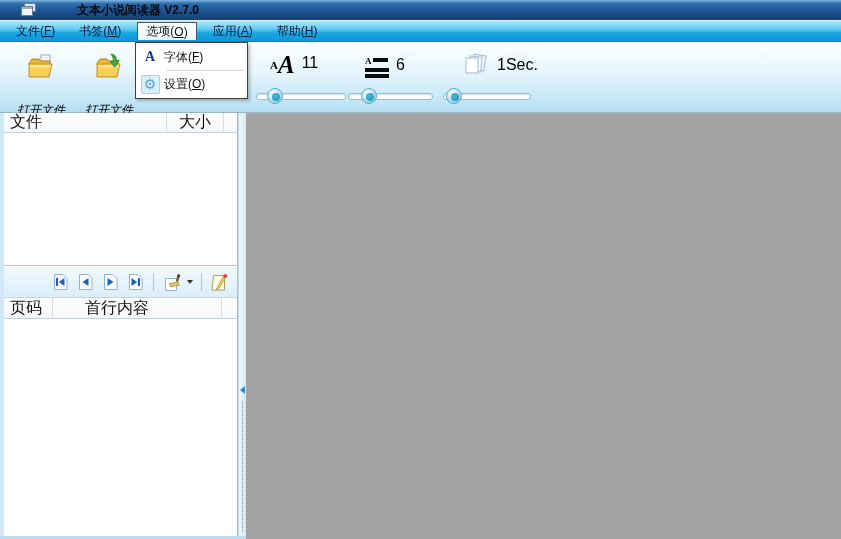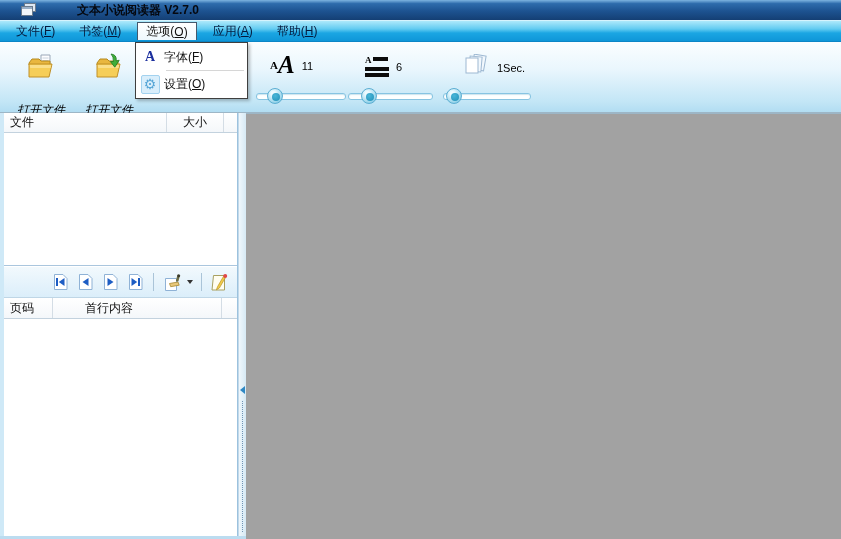--- a/index.html
+++ b/index.html
@@ -25,21 +25,21 @@
 
   
   .toolbar { position:absolute; left:0; top:42px; width:841px; height:72px;
     background:linear-gradient(180deg,#fbfeff 0%,#e9f6fd 40%,#c3e6f6 85%,#b2ddf2 100%);
     border-bottom:2px solid #9db6c6; }
   .tb-btn { position:absolute; top:8px; width:66px; height:56px; text-align:center;
     font-size:12px; color:#000; }
   .tb-btn .bicon { display:block; height:32px; padding-top:3px; }
   .tb-btn .blabel { display:block; margin-top:20px;font-style:italic; }
   .tb-group { position:absolute; display:flex; align-items:flex-end; gap:7px; color:#000; }
-  .tb-val { font-size:11px; color:#000; padding-bottom:4px; }
+  .tb-val { font-size:16px; color:#000; padding-bottom:4px; }
   .fsA1 { font-size:11px; font-weight:bold; vertical-align:10px; font-family:"Liberation Serif",serif;}
   .fsA2 { font-size:25px; font-weight:bold; font-style:italic; line-height:22px;
     font-family:"Liberation Serif",serif;}
   .spi { display:inline-block; width:24px; }
   .spi-row { display:flex; align-items:flex-start; gap:1px; height:9px;}
   .spi-a { font-size:9px; font-weight:bold; line-height:8px; font-family:"Liberation Serif",serif;}
   .spi-bar { display:block; height:4px; background:#0c0c0c; width:24px; margin-top:2px; }
   .spi-bar.short { width:15px; margin-top:1px; }
   .slider { position:absolute; height:16px; }
   .track { position:absolute; left:0; right:0; top:5px; height:7px; background:#fdffff;
@@ -65,21 +65,21 @@
   .gear-plate { display:inline-flex; width:19px; height:19px; align-items:center;
     justify-content:center; background:#d9eefb; border:1px solid #a3d2ef; border-radius:2px; }
   .gear { font-size:14px; color:#58a6d6; line-height:14px; }
 
   
   .left-frame { position:absolute; left:0; top:113px; width:4px; bottom:0; background:#cfe9f7; }
   .bottom-frame { position:absolute; left:0; bottom:0; width:246px; height:3px; background:#bcdcf0; }
   .left-panel { position:absolute; left:4px; top:113px; width:234px; bottom:3px;
     background:#ffffff; border-right:1px solid #9cc2de; }
   .hdr { position:absolute; left:0; right:0; display:flex; background:linear-gradient(#ffffff,#f4f7fa);
-    border-bottom:1px solid #c3d2de; font-size:12px; color:#101010; align-items:center; }
+    border-bottom:1px solid #c3d2de; font-size:16px; color:#101010; align-items:center; }
   .hdr-cell { height:100%; display:flex; align-items:center; padding:0 6px; }
   .file-hdr { top:0; height:20px; }
   .file-hdr .c0 { flex:1; }
   .file-hdr .c1 { width:57px; justify-content:center; border-left:1px solid #d4dde5; }
   .file-hdr .cend { width:14px; border-left:1px solid #d4dde5; }
   .file-list { position:absolute; left:0; right:0; top:20px; height:133px; background:#fff;
     border-bottom:1px solid #aac6de; }
   .nav-toolbar { position:absolute; left:0; right:0; top:154px; height:31px;
     background:linear-gradient(#f2f9fd,#dbeefa); border-bottom:1px solid #bfd6e6;
     display:flex; align-items:center; justify-content:flex-end; padding-right:5px; gap:2px; }

